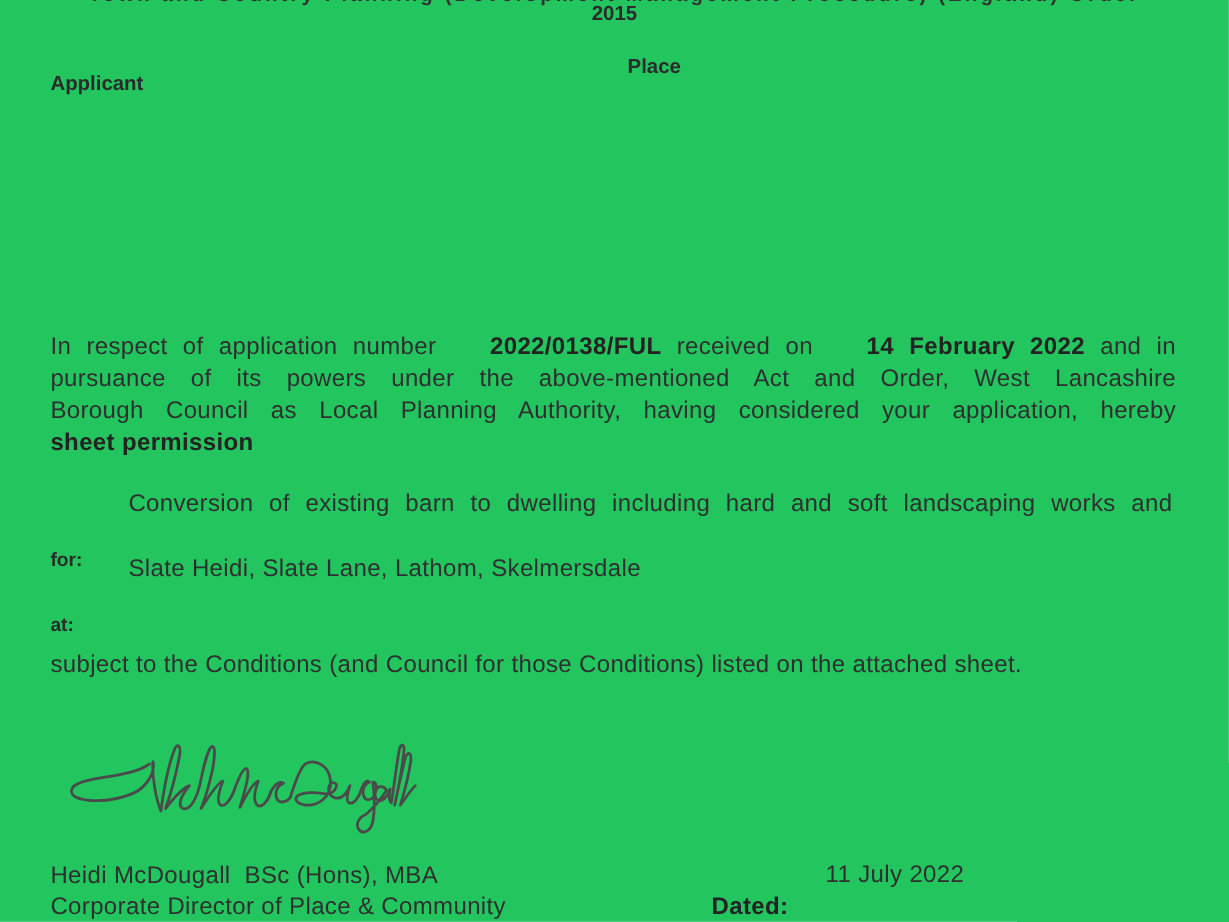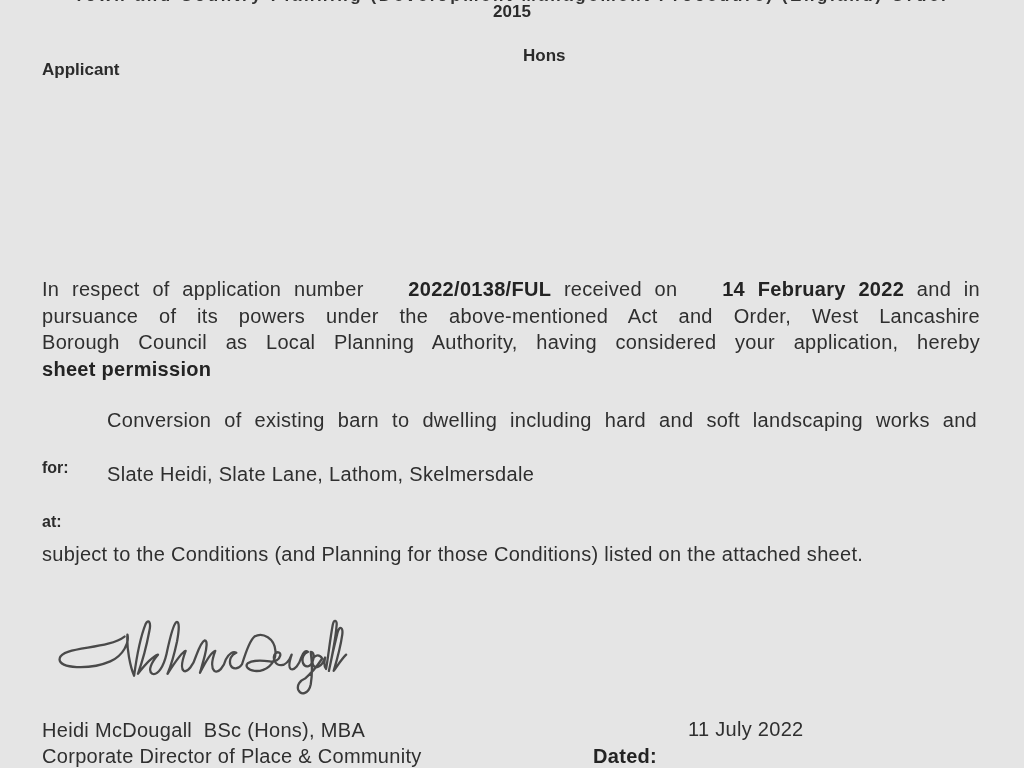--- a/index.html
+++ b/index.html
@@ -1,20 +1,20 @@
 <!DOCTYPE html>
 <html><head>
 <meta charset="utf-8">
 <style>
   html, body { margin: 0; padding: 0; }
   .page {
     position: relative;
     width: 1024px;
     height: 768px;
-    background: #e5e5e5;
+    background: #22c55e;
     font-family: "Liberation Sans", "DejaVu Sans", sans-serif;
     color: #2f2f2f;
     overflow: hidden;
   }
   .abs { position: absolute; }
 
   
   .top-clip {
     top: 0; left: 0; right: 0;
     height: 7px;
@@ -79,37 +79,37 @@
 
 <div class="page">
 
   <div class="abs top-clip">
     <span class="clipped-text">Town and Country Planning (Development Management Procedure) (England) Order</span>
   </div>
 
   <div class="abs year-line">2015</div>
 
   <div class="abs col-label" style="top:60px; left:42px;">Applicant</div>
-  <div class="abs col-label" style="top:46px; left:523px;">Hons</div>
+  <div class="abs col-label" style="top:46px; left:523px;">Place</div>
 
   <div class="abs body-text decision-para">
     <div class="jline"><span>In respect of application number </span><b>2022/0138/FUL</b><span> received on </span><b>14 February 2022</b><span> and in</span></div>
     <div class="jline">pursuance of its powers under the above-mentioned Act and Order, West Lancashire</div>
     <div class="jline">Borough Council as Local Planning Authority, having considered your application, hereby</div>
     <div class="bold-line">sheet permission</div>
   </div>
 
   <div class="abs fa-label" style="top:411px; left:42px;">for:</div>
   <div class="abs body-text for-content">
     <div class="jline">Conversion of existing barn to dwelling including hard and soft landscaping works and</div>
   </div>
   <div class="abs fa-label" style="top:465px; left:42px;">at:</div>
   <div class="abs body-text at-content">Slate Heidi, Slate Lane, Lathom, Skelmersdale</div>
 
-  <div class="abs body-text subject-line">subject to the Conditions (and Planning for those Conditions) listed on the attached sheet.</div>
+  <div class="abs body-text subject-line">subject to the Conditions (and Council for those Conditions) listed on the attached sheet.</div>
 
   <div class="abs signature-wrap">
     <svg width="296" height="95" viewBox="0 0 310 98">
       <path fill="none" stroke="#4a4a4a" stroke-width="2.4" stroke-linecap="round" stroke-linejoin="round" d="M 76 26
            C 58 40, 10 36, 8 49
            C 6 60, 40 61, 61 52
            C 75 46, 81 32, 79 24
            C 78 38, 82 58, 86 67
            C 88 52, 92 28, 98 13
            C 101 7, 104 11, 102 20

